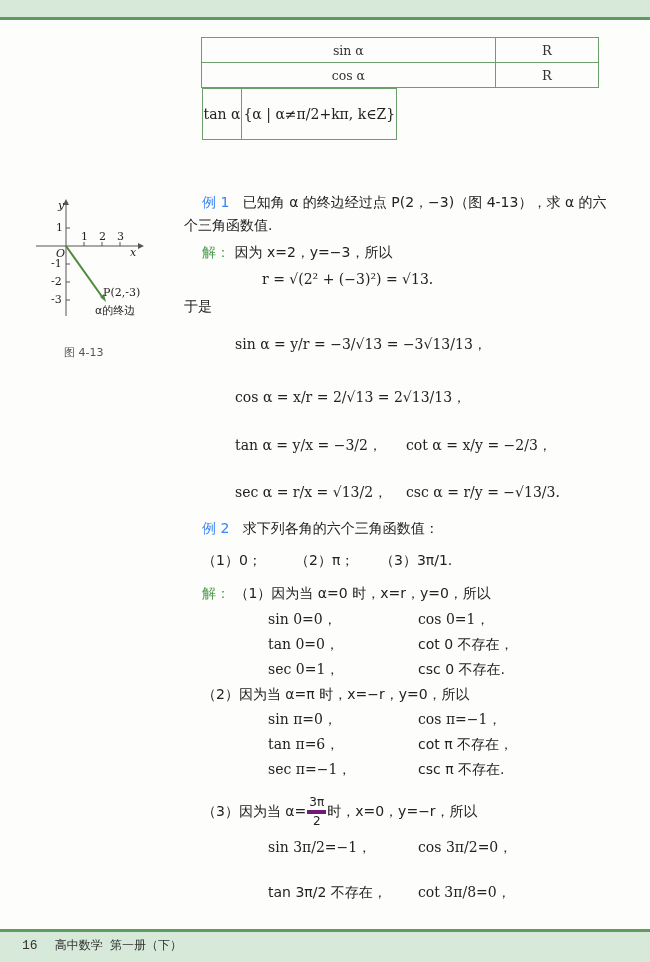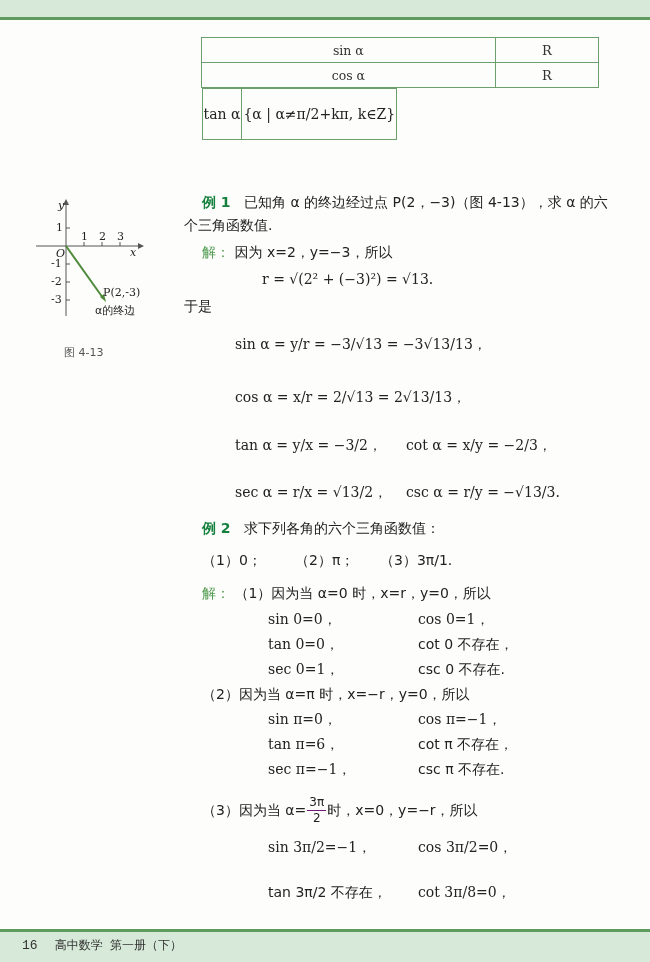--- a/index.html
+++ b/index.html
@@ -18,24 +18,24 @@
   table.domain { position: absolute; left: 201px; top: 37px; width: 398px; border-collapse: collapse; font-size: 12.5px; color: #333; }
   table.domain td, table.domain th { border: 1.5px solid #6c9f6c; text-align: center; font-weight: normal; }
   table.domain th { height: 24px; letter-spacing: 14px; font-family: "DejaVu Sans", sans-serif; font-size: 12px; color: #444; }
   table.domain tr.r td { height: 22px; }
   table.domain tr.t td { height: 48px; }
   .bold { font-weight: bold; font-size: 13px; }
 
   .t { position: absolute; font-size: 14px; white-space: nowrap; color: #222; }
   .cn { font-family: "DejaVu Sans", sans-serif; }
   .green { color: #4f9a4f; }
-  .ex-label { color: #15803d; font-family: "DejaVu Sans", sans-serif; font-weight: bold; }
+  .ex-label { color: #3b82f6; font-family: "DejaVu Sans", sans-serif; font-weight: normal; }
 
   .frac { display: inline-block; vertical-align: middle; text-align: center; margin: 0 1px; }
-  .frac .num { display: block; border-bottom: 1px solid #701a75; padding: 0 2px; line-height: 15px; }
+  .frac .num { display: block; border-bottom: 4px solid #701a75; padding: 0 2px; line-height: 15px; }
   .frac .den { display: block; padding: 0 2px; line-height: 15px; }
 
   .fig-caption { position: absolute; left: 64px; top: 345px; font-size: 11px; font-family: "DejaVu Sans", sans-serif; color: #555; }
 </style>
 </head>
 <body>
 
 <div class="top-band"></div>
 
 <table class="domain">

